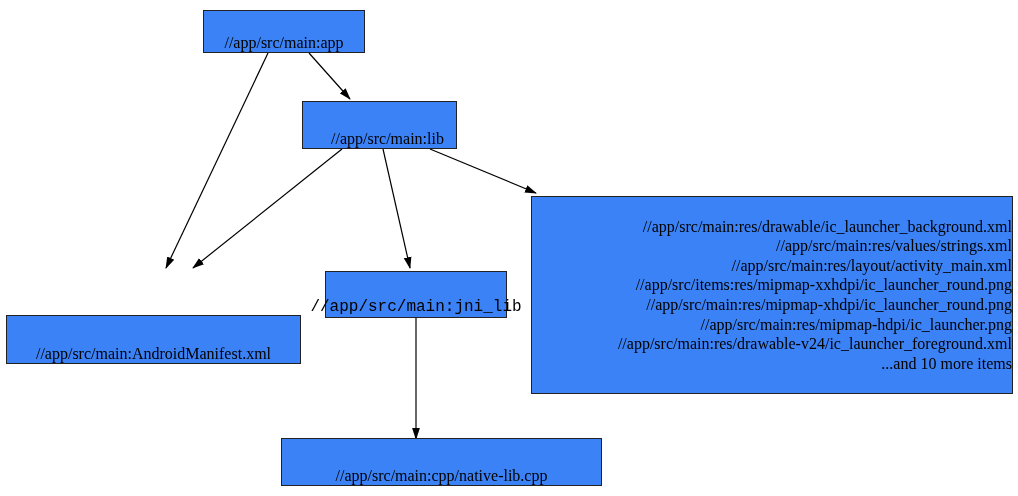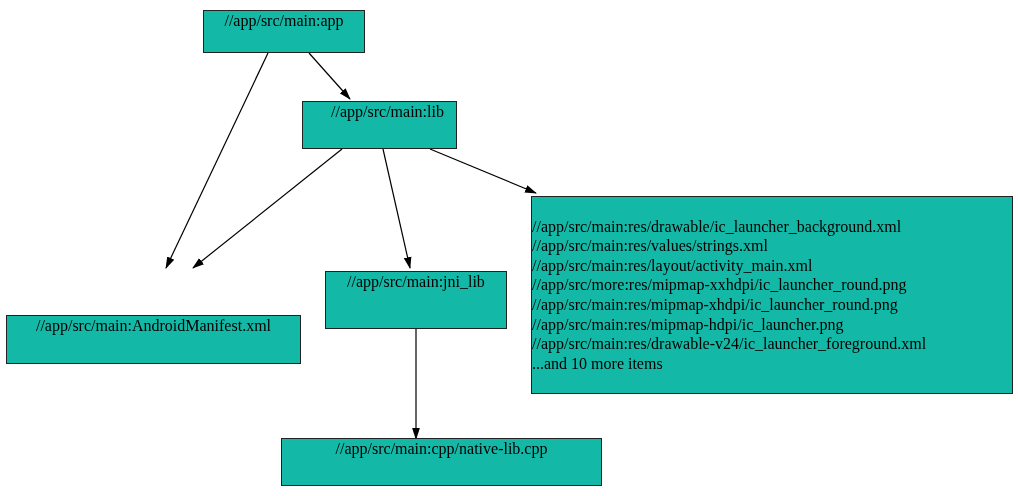--- a/index.html
+++ b/index.html
@@ -12,34 +12,34 @@
     width: 1018px;
     height: 496px;
     background: #ffffff;
     font-family: "Liberation Serif", "DejaVu Serif", serif;
     color: #000000;
     overflow: hidden;
   }
   .node {
     position: absolute;
     border: 1.5px solid #222222;
-    background: #14b8a6;
+    background: #3b82f6;
     display: flex;
-    align-items: flex-start;
+    align-items: flex-end;
     justify-content: center;
     text-align: center;
     font-size: 16px;
     line-height: 1.2;
     box-sizing: border-box;
     white-space: nowrap;
   }
   #node-app      { left: 203px; top: 10px;  width: 162px; height: 43px; }
   #node-lib      { left: 302px; top: 101px; width: 155px; height: 48px; padding-left: 16px; }
   #node-manifest { left: 6px;   top: 271px; width: 295px; height: 49px; margin-top: 44px; }
-  #node-jni      { left: 325px; top: 271px; width: 182px; height: 58px; }
+  #node-jni      { left: 325px; top: 271px; width: 182px; height: 47px; font-family: Liberation Mono, monospace; }
   #node-cpp      { left: 281px; top: 438px; width: 321px; height: 48px; }
   #node-res {
     left: 531px; top: 196px; width: 482px; height: 198px;
     flex-direction: column;
     justify-content: center;
   }
   #node-res .res-line {
     font-size: 16px;
     line-height: 19.6px;
     text-align: center;
@@ -89,21 +89,21 @@
   </div>
 
   <div class="node" id="node-jni">
     <span>//app/src/main:jni_lib</span>
   </div>
 
   <div class="node" id="node-res">
     <div class="res-line">//app/src/main:res/drawable/ic_launcher_background.xml</div>
     <div class="res-line">//app/src/main:res/values/strings.xml</div>
     <div class="res-line">//app/src/main:res/layout/activity_main.xml</div>
-    <div class="res-line">//app/src/more:res/mipmap-xxhdpi/ic_launcher_round.png</div>
+    <div class="res-line">//app/src/items:res/mipmap-xxhdpi/ic_launcher_round.png</div>
     <div class="res-line">//app/src/main:res/mipmap-xhdpi/ic_launcher_round.png</div>
     <div class="res-line">//app/src/main:res/mipmap-hdpi/ic_launcher.png</div>
     <div class="res-line">//app/src/main:res/drawable-v24/ic_launcher_foreground.xml</div>
     <div class="res-line">...and 10 more items</div>
   </div>
 
   <div class="node" id="node-cpp">
     <span>//app/src/main:cpp/native-lib.cpp</span>
   </div>
 

